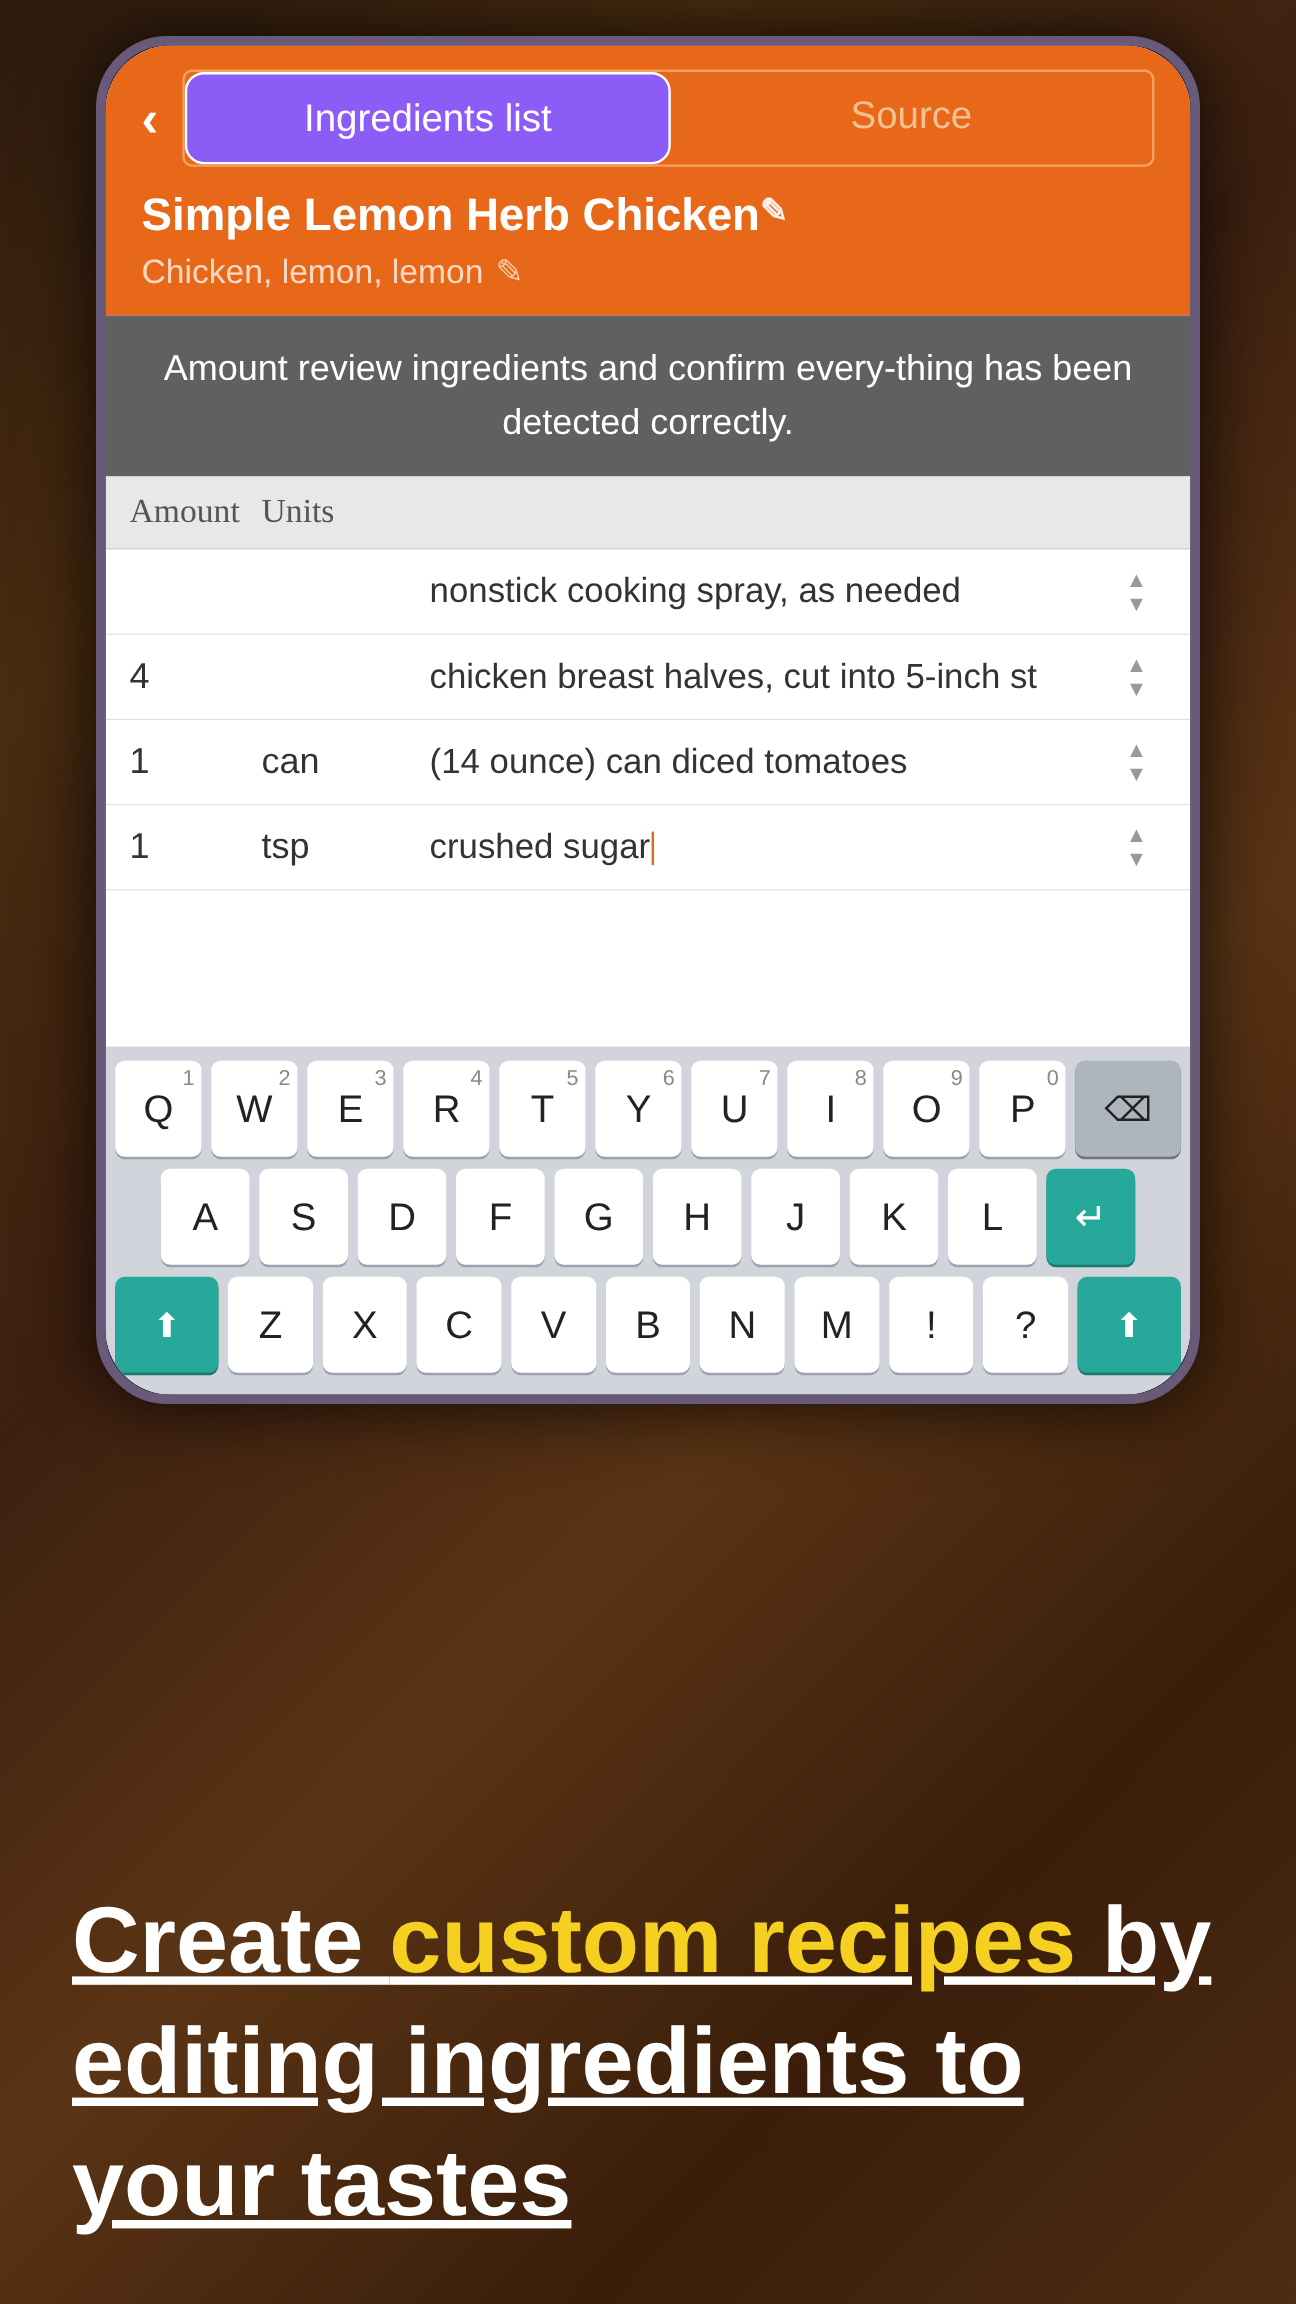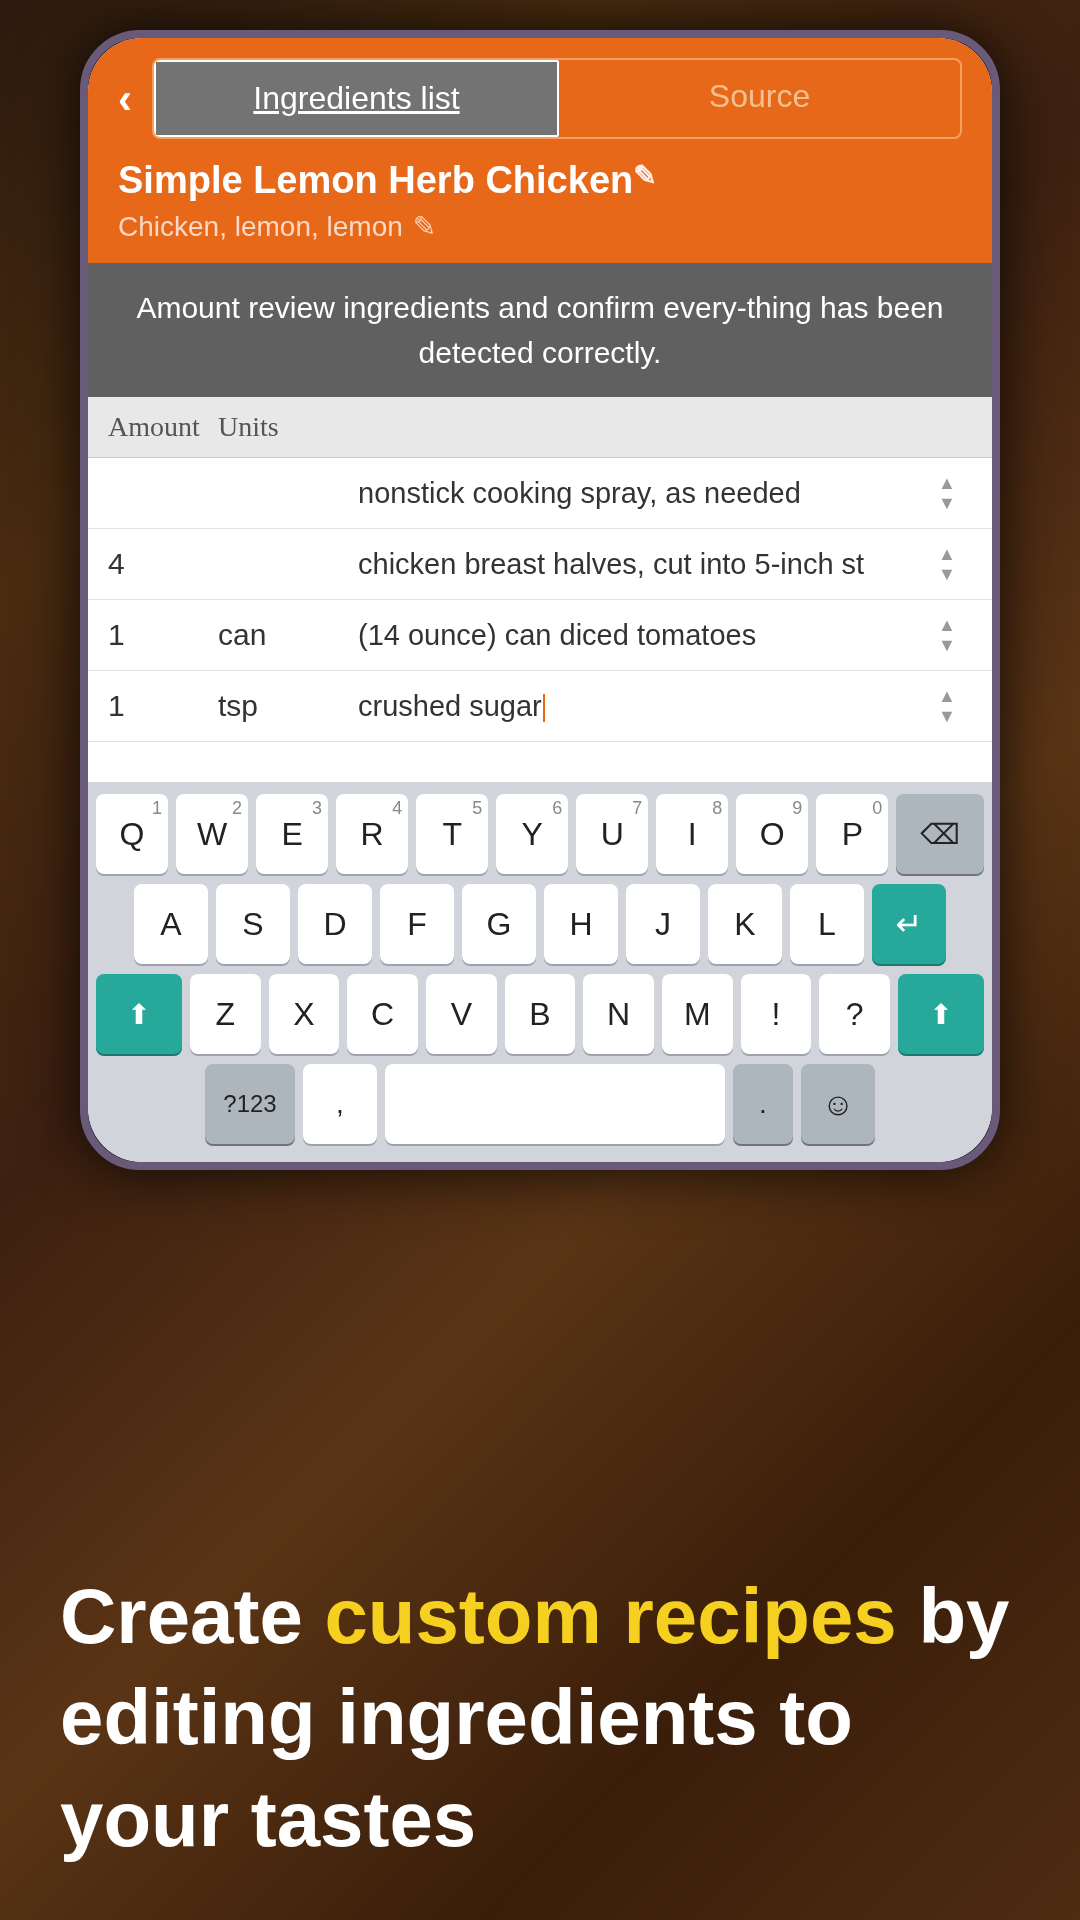--- a/index.html
+++ b/index.html
@@ -80,25 +80,24 @@
       flex: 1;
       padding: 18px 20px;
       text-align: center;
       font-size: 32px;
       font-weight: 500;
       cursor: pointer;
       border-radius: 16px;
     }
 
     .tab.active {
-      background: #737373;
+      background: #8b5cf6;
       color: white;
       border: 2px solid white;
-      border-radius: 2px;
-      text-decoration: underline;
+      border-radius: 16px;
     }
 
     .tab.inactive {
       background: transparent;
       color: #f5c090;
     }
 
     .recipe-title {
       color: white;
       font-size: 38px;
@@ -320,20 +319,21 @@
       right: 0;
       padding: 0 60px;
       z-index: 2;
     }
 
     .tagline-text {
       font-size: 78px;
       font-weight: bold;
       color: white;
       line-height: 1.3;
+      text-decoration: underline;
     }
 
     .tagline-highlight {
       color: #f5d020;
     }
   </style>
 </head>
 <body>
 
 <div class="bg-wood"></div>
@@ -521,27 +521,20 @@
           <span class="key-letter">!</span>
         </div>
         <div class="key">
           <span class="key-letter">?</span>
         </div>
         <div class="key green-key-shift dark-key">
           <span>⬆</span>
         </div>
       </div>
 
-      <div class="keyboard-row">
-        <div class="key sym-key">?123</div>
-        <div class="key">,</div>
-        <div class="key space-key"></div>
-        <div class="key period-key">.</div>
-        <div class="key emoji-key">☺</div>
-      </div>
 
     </div>
   </div>
 </div>
 
 <div class="tagline">
   <div class="tagline-text">
     <span>Create </span><span class="tagline-highlight">custom recipes</span><span> by editing ingredients to your tastes</span>
   </div>
 </div>

